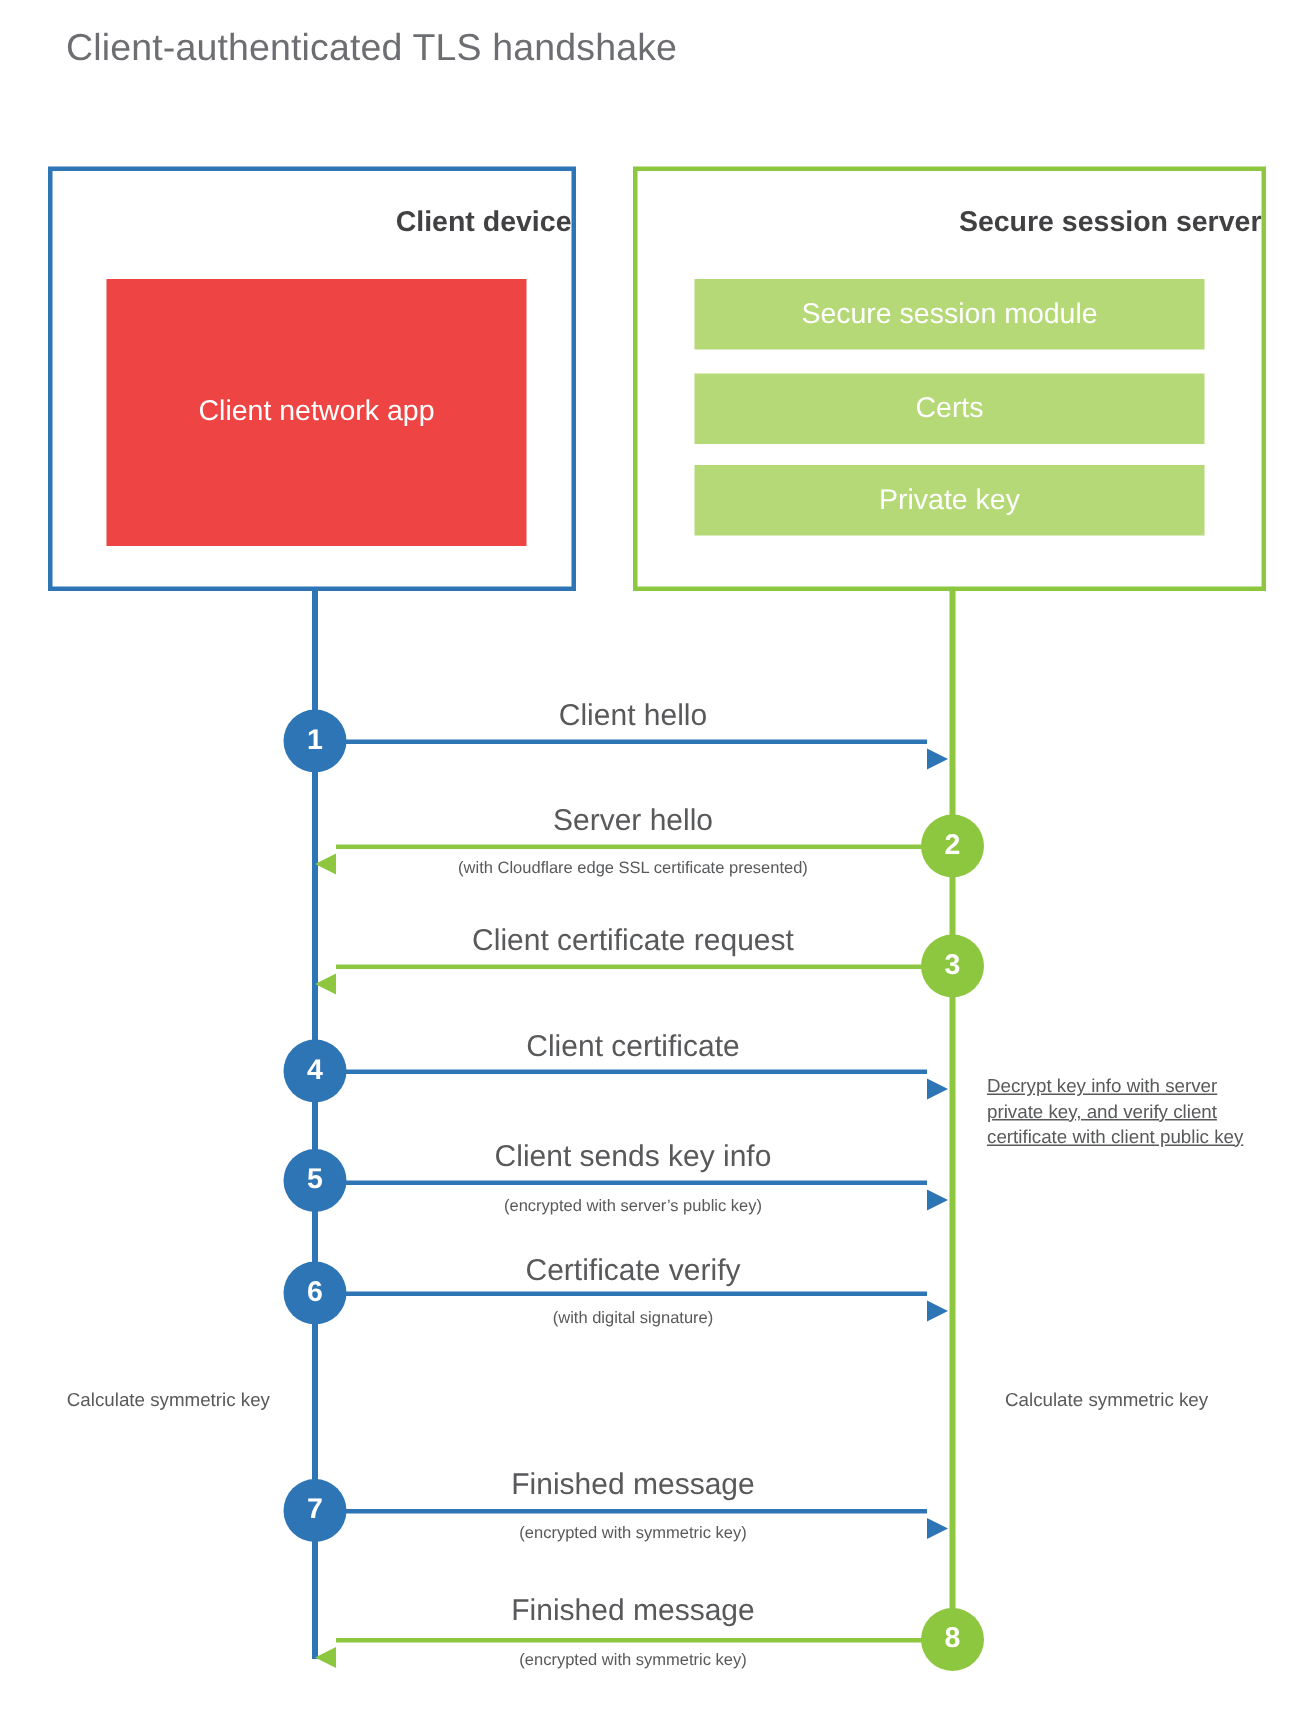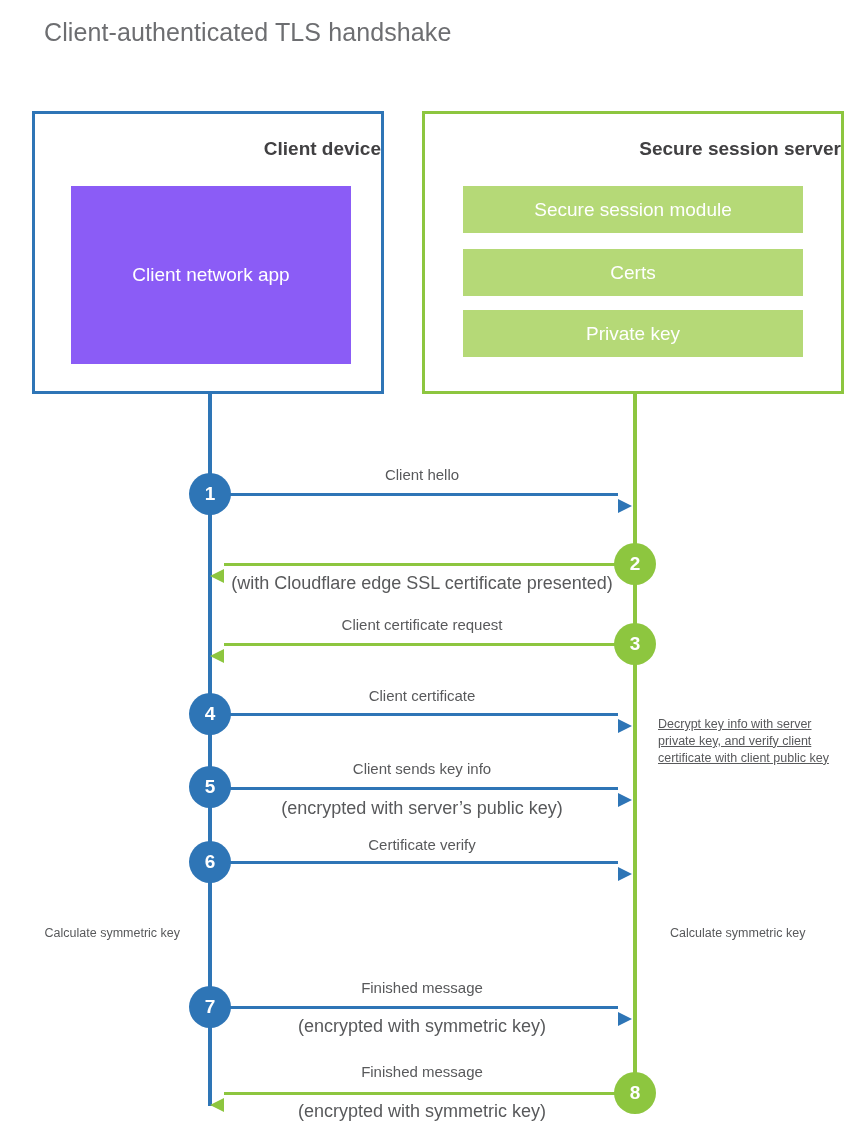--- a/index.html
+++ b/index.html
@@ -25,21 +25,21 @@
     position:absolute;left:0;right:0;top:24px;text-align:right;
     font-size:19px;font-weight:bold;color:#414042;
   }
 
   .inner-block{
     position:absolute;box-sizing:border-box;
     display:flex;align-items:center;justify-content:center;
     color:#ffffff;font-size:19px;font-weight:400;text-align:center;line-height:1.25;
   }
   .inner-block.client-app{
-    left:36px;top:72px;width:280px;height:178px;background:#8b5cf6;
+    left:36px;top:72px;width:280px;height:178px;background:#ef4444;
   }
   .inner-block.srv{left:38px;top:0;width:340px;height:47px;background:#B5D977;}
   .inner-block.srv1{top:72px;}
   .inner-block.srv2{top:135px;}
   .inner-block.srv3{top:196px;}
 
   
   .lifeline{position:absolute;width:4px;}
   .lifeline.client{left:208px;top:394px;height:712px;background:#2E75B6;}
   .lifeline.server{left:633px;top:394px;height:699px;background:#8DC63F;}
@@ -52,24 +52,24 @@
 
   .step-circle{
     position:absolute;width:42px;height:42px;border-radius:50%;
     display:flex;align-items:center;justify-content:center;
     color:#ffffff;font-size:19px;font-weight:bold;
   }
   .step-circle.blue{background:#2E75B6;}
   .step-circle.green{background:#8DC63F;}
 
   .msg-label{
-    position:absolute;text-align:center;font-size:15px;color:#58595b;white-space:nowrap;
+    position:absolute;text-align:center;font-size:20px;color:#58595b;white-space:nowrap;
   }
   .msg-sub{
-    position:absolute;text-align:center;font-size:18px;color:#58595b;white-space:nowrap;
+    position:absolute;text-align:center;font-size:11px;color:#58595b;white-space:nowrap;
   }
 
   
   .side-note{position:absolute;font-size:12.5px;line-height:1.35;color:#58595b;}
   .side-note.right-align{text-align:right;}
   .side-note.left-align{text-align:left;}
 </style>
 </head>
 <body>
 
@@ -90,20 +90,21 @@
   </div>
 
   <div class="lifeline client"></div>
   <div class="lifeline server"></div>
 
   <div class="msg-label" style="left:210px;top:466px;width:424px;">Client hello</div>
   <div class="arrow-line blue" style="left:210px;top:493px;width:408px;"></div>
   <div class="arrow-head right blue" style="left:618px;top:499px;"></div>
   <div class="step-circle blue" style="left:189px;top:473px;">1</div>
 
+  <div class="msg-label" style="left:210px;top:536px;width:424px;">Server hello</div>
   <div class="arrow-line green" style="left:224px;top:563px;width:411px;"></div>
   <div class="arrow-head left green" style="left:210px;top:569px;"></div>
   <div class="msg-sub" style="left:210px;top:573px;width:424px;">(with Cloudflare edge SSL certificate presented)</div>
   <div class="step-circle green" style="left:614px;top:543px;">2</div>
 
   <div class="msg-label" style="left:210px;top:616px;width:424px;">Client certificate request</div>
   <div class="arrow-line green" style="left:224px;top:643px;width:411px;"></div>
   <div class="arrow-head left green" style="left:210px;top:649px;"></div>
   <div class="step-circle green" style="left:614px;top:623px;">3</div>
 
@@ -114,20 +115,21 @@
 
   <div class="msg-label" style="left:210px;top:760px;width:424px;">Client sends key info</div>
   <div class="arrow-line blue" style="left:210px;top:787px;width:408px;"></div>
   <div class="arrow-head right blue" style="left:618px;top:793px;"></div>
   <div class="msg-sub" style="left:210px;top:798px;width:424px;">(encrypted with server’s public key)</div>
   <div class="step-circle blue" style="left:189px;top:766px;">5</div>
 
   <div class="msg-label" style="left:210px;top:836px;width:424px;">Certificate verify</div>
   <div class="arrow-line blue" style="left:210px;top:861px;width:408px;"></div>
   <div class="arrow-head right blue" style="left:618px;top:867px;"></div>
+  <div class="msg-sub" style="left:210px;top:873px;width:424px;">(with digital signature)</div>
   <div class="step-circle blue" style="left:189px;top:841px;">6</div>
 
   <div class="msg-label" style="left:210px;top:979px;width:424px;">Finished message</div>
   <div class="arrow-line blue" style="left:210px;top:1006px;width:408px;"></div>
   <div class="arrow-head right blue" style="left:618px;top:1012px;"></div>
   <div class="msg-sub" style="left:210px;top:1016px;width:424px;">(encrypted with symmetric key)</div>
   <div class="step-circle blue" style="left:189px;top:986px;">7</div>
 
   <div class="msg-label" style="left:210px;top:1063px;width:424px;">Finished message</div>
   <div class="arrow-line green" style="left:224px;top:1092px;width:411px;"></div>

